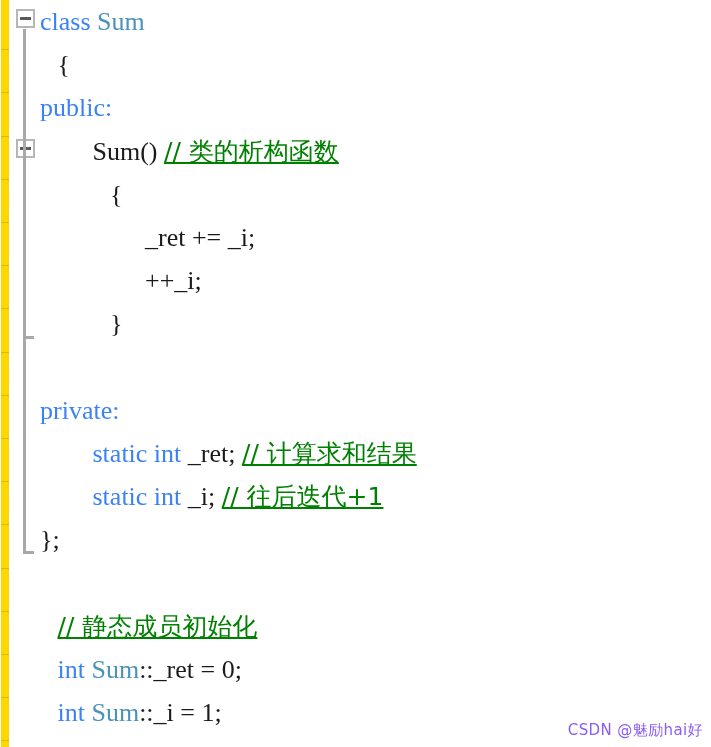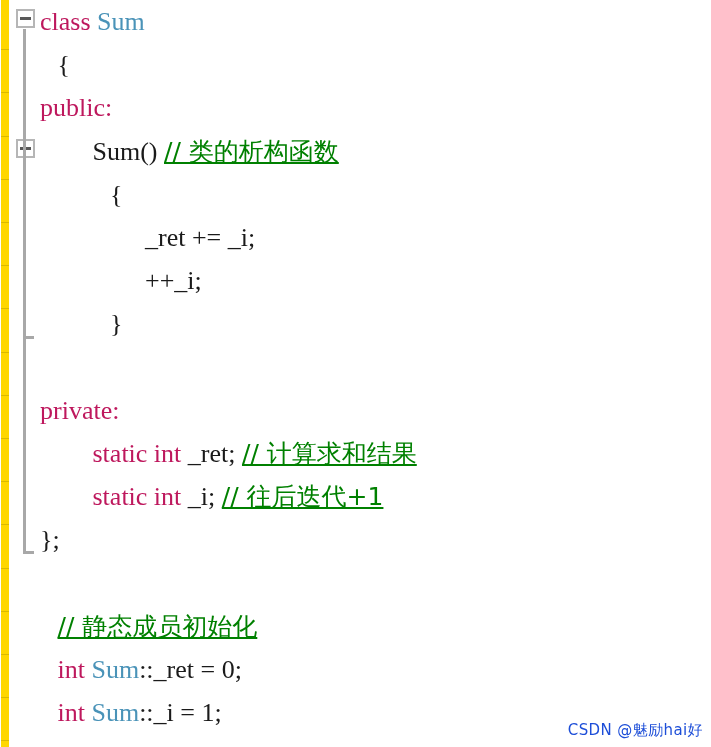--- a/index.html
+++ b/index.html
@@ -82,39 +82,39 @@
     font-family: "Liberation Serif", "DejaVu Serif", serif;
     font-size: 26px;
     line-height: 43.2px;
     white-space: pre;
   }
   .line {
     height: 43.2px;
     white-space: pre;
   }
 
-  .kw   { color: #be185d; }
+  .kw   { color: #3b82f6; }
   .type { color: #4a93b8; }
   .cmt  { color: #008000; }
   .txt  { color: #1a1a1a; }
 
   
   .cjk {
     font-family: "DejaVu Sans", "Liberation Sans", sans-serif;
     font-size: 25px;
     text-decoration: underline;
   }
 
   .watermark {
     position: absolute;
     right: 8px;
     bottom: 7px;
     font-family: "DejaVu Sans", "Liberation Sans", sans-serif;
     font-size: 15px;
-    color: #1d4ed8;
+    color: #8b5cf6;
     letter-spacing: 0.4px;
     white-space: pre;
   }
 </style>
 </head>
 <body>
 
 <div class="editor">
 
   <div class="change-bar">

